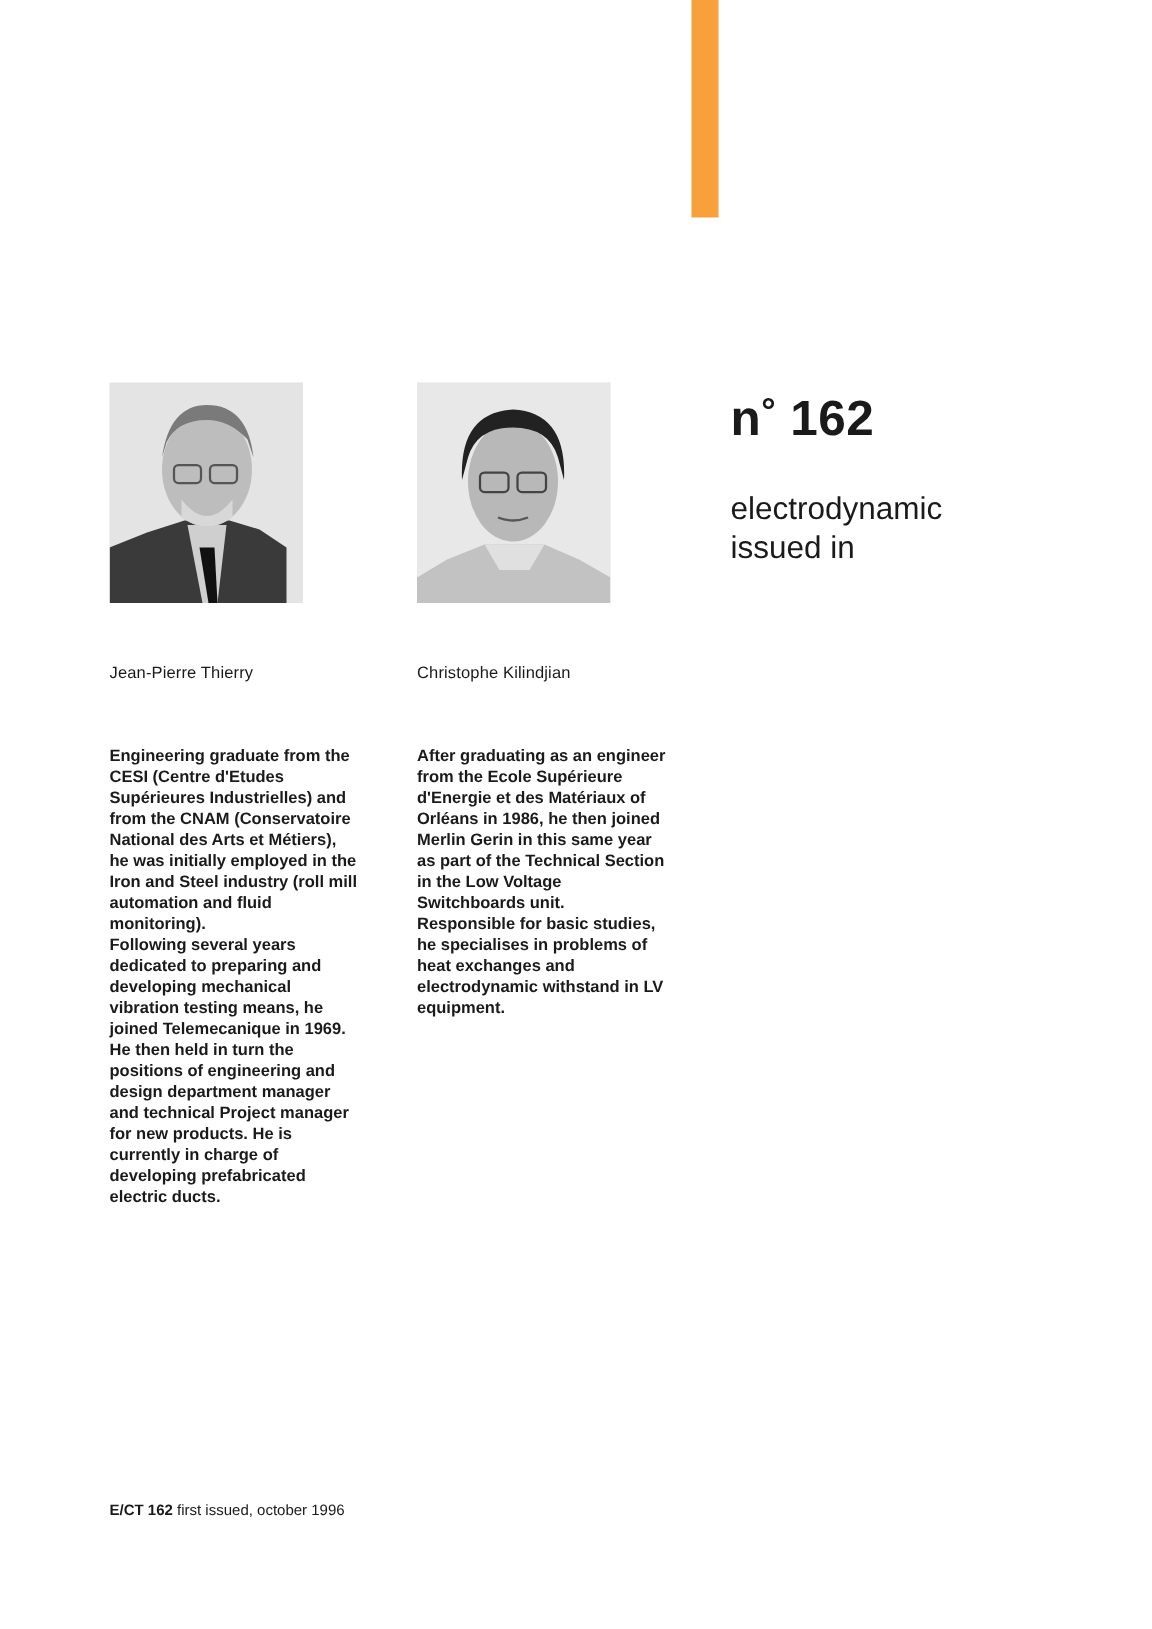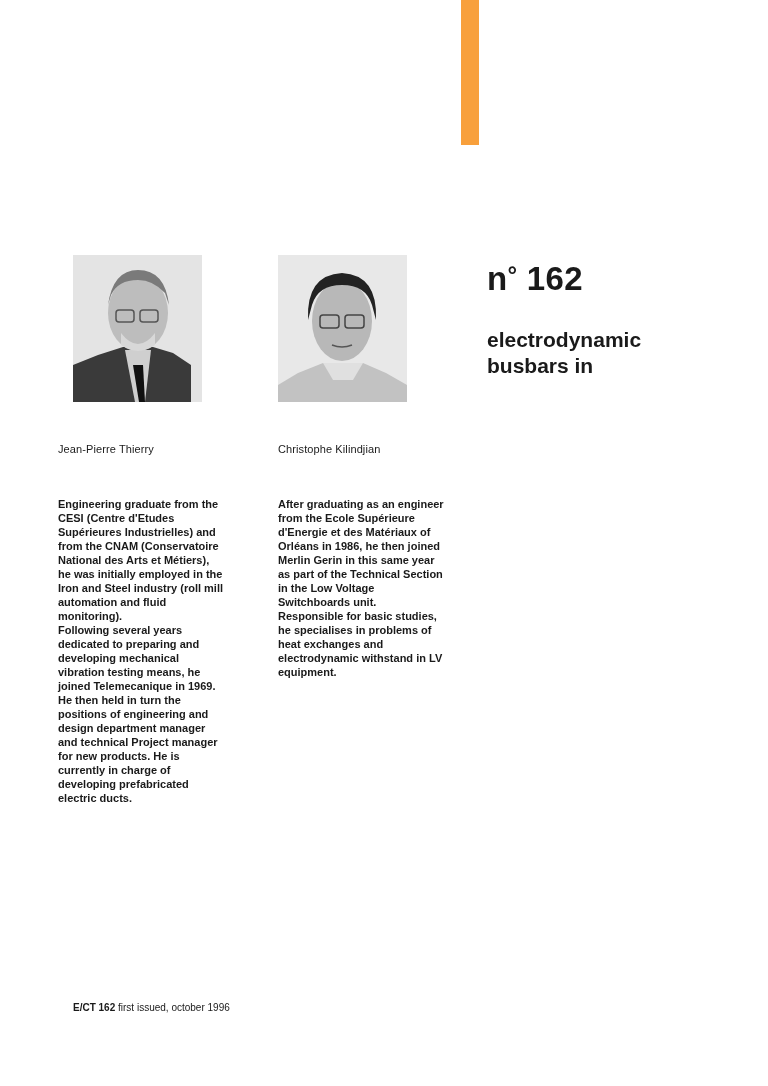--- a/index.html
+++ b/index.html
@@ -5,24 +5,24 @@
     html, body { margin:0; padding:0; background:#ffffff; }
     body { width:768px; height:1086px; position:relative; overflow:hidden; font-family:"Liberation Sans", sans-serif; color:#1a1a1a; }
     .orange-bar { position:absolute; left:461px; top:0; width:18px; height:145px; background:#f8a03c; }
     .photo { position:absolute; top:255px; width:129px; height:147px; background:#e6e6e6; overflow:hidden; }
     .photo svg { display:block; width:100%; height:100%; }
     #photo1 { left:73px; }
     #photo2 { left:278px; }
     .title-block { position:absolute; left:487px; top:252px; }
     .doc-number { font-size:33px; font-weight:bold; line-height:54px; margin:0; letter-spacing:0.3px; }
     .doc-number sup { font-size:24px; position:relative; top:-4px; vertical-align:top; }
-    .doc-title { font-size:21px; font-weight:bold; line-height:26px; margin-top:21px; }
+    .doc-title { font-size:21px; font-weight:normal; line-height:26px; margin-top:21px; }
     .doc-title div { white-space:nowrap; }
     .author { position:absolute; top:442px; width:180px; font-size:11px; line-height:14px; }
-    #author1 { left:58px; }
+    #author1 { left:73px; }
     #author2 { left:278px; }
     .author-name { font-weight:normal; margin-bottom:14px; letter-spacing:0.1px; }
     .author-bio { font-weight:bold; white-space:pre-line;margin-top:41px; }
     .footer { position:absolute; left:73px; top:1002px; font-size:10px; }
     .footer b { font-weight:bold; }
   </style>
 </head>
 <body>
 
 <div class="orange-bar"></div>
@@ -53,21 +53,21 @@
     <path d="M54 90 Q64 94 74 90" stroke="#555" stroke-width="1.5" fill="none"></path>
   </svg>
 </div>
 
 <div class="title-block">
   <div class="doc-number">
     <span>n</span><sup>°</sup>&nbsp;<span>162</span>
   </div>
   <div class="doc-title">
     <div>electrodynamic</div>
-    <div>busbars in</div>
+    <div>issued in</div>
   </div>
 </div>
 
 <div class="author" id="author1">
   <div class="author-name">Jean-Pierre Thierry</div>
   <div class="author-bio">Engineering graduate from the
 CESI (Centre d'Etudes
 Supérieures Industrielles) and
 from the CNAM (Conservatoire
 National des Arts et Métiers),

